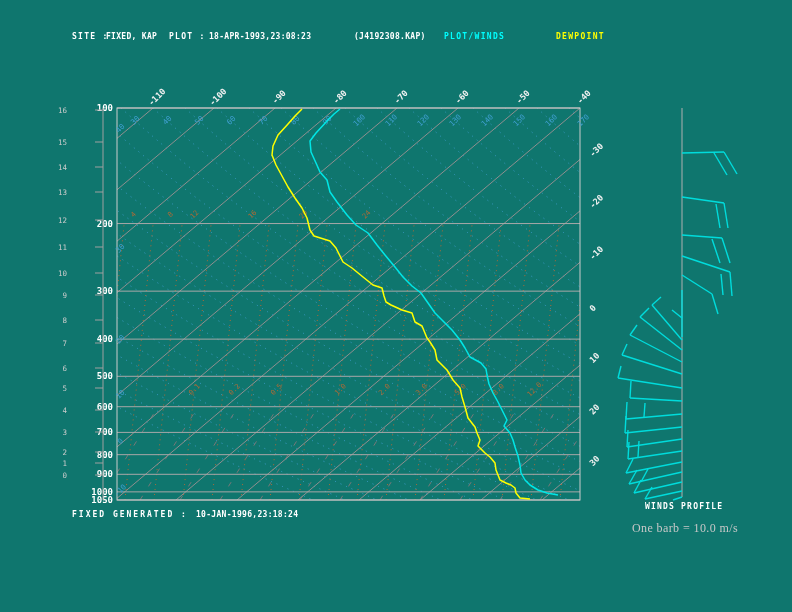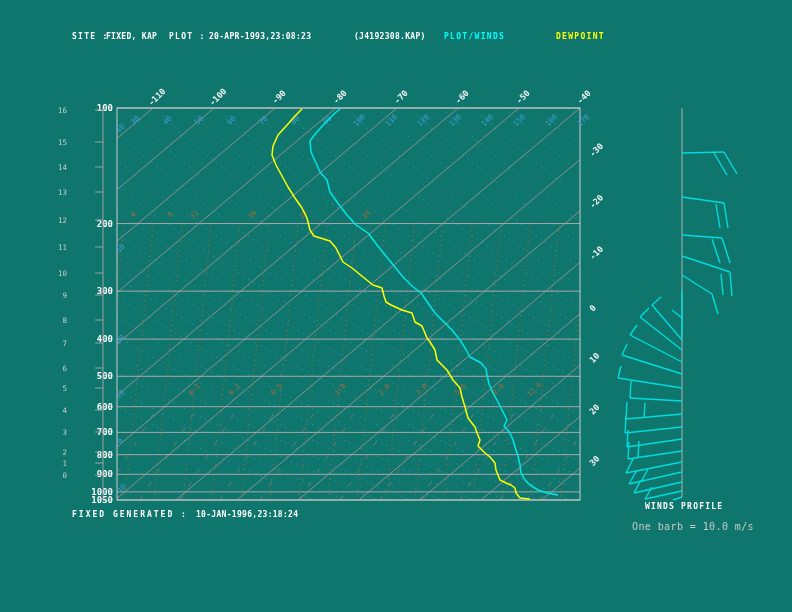--- a/index.html
+++ b/index.html
@@ -4,33 +4,33 @@
 <style>
   html,body{margin:0;padding:0;background:#000;}
   .screen{position:relative;width:792px;height:612px;background:#0f766e;overflow:hidden;
           font-family:"DejaVu Sans Mono",monospace;}
   .t{position:absolute;white-space:pre;line-height:1;}
   .hl{font-size:8px;font-weight:bold;letter-spacing:1.3px;color:#fff;}
   .hv{font-size:8px;font-weight:bold;letter-spacing:0.3px;color:#fff;}
   .cyan{color:#00ffff;}
   .yellow{color:#ffff00;margin-left:39px;}
   .wp-title{font-size:8px;font-weight:bold;letter-spacing:1.2px;color:#fff;text-align:right;}
-  .wp-cap{font-size:10px;letter-spacing:0.4px;color:#c8c8c8;}
+  .wp-cap{font-size:12px;letter-spacing:0.4px;color:#c8c8c8;font-family:Liberation Serif, serif;}
   svg{position:absolute;left:0;top:0;}
   svg text{font-family:"DejaVu Sans Mono",monospace;}
 </style>
 </head>
 <body>
 
 <div class="screen">
 
   <span class="t hl" style="left:72px;top:33px">SITE :</span>
   <span class="t hv" style="left:106px;top:33px">FIXED, KAP</span>
   <span class="t hl" style="left:169px;top:33px">PLOT :</span>
-  <span class="t hv" style="left:209px;top:33px">20-APR-1993,23:08:23</span>
+  <span class="t hv" style="left:209px;top:33px">18-APR-1993,23:08:23</span>
   <span class="t hv" style="left:354px;top:33px">(J4192308.KAP)</span>
   <span class="t hl cyan" style="left:444px;top:33px">PLOT/WINDS</span>
   <span class="t hl yellow" style="left:517px;top:33px">DEWPOINT</span>
 
   <div id="chart-root">
       <svg width="792" height="612">
         <defs>
           <clipPath id="pc">
             <rect x="117" y="108" width="463" height="392"></rect>
           </clipPath>

